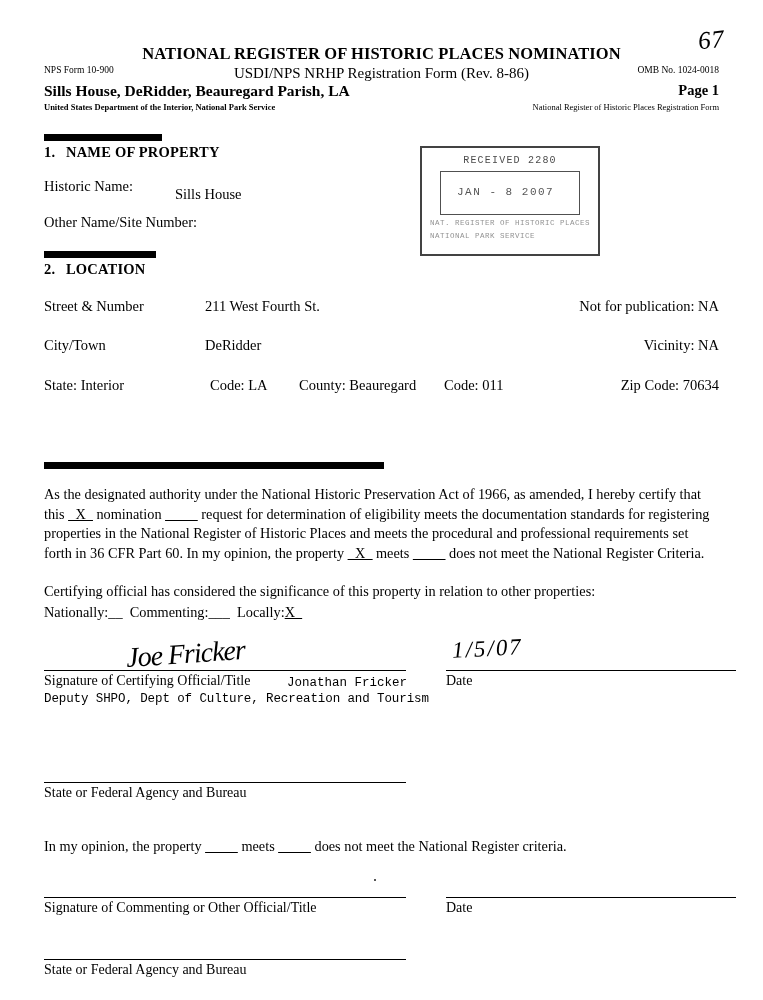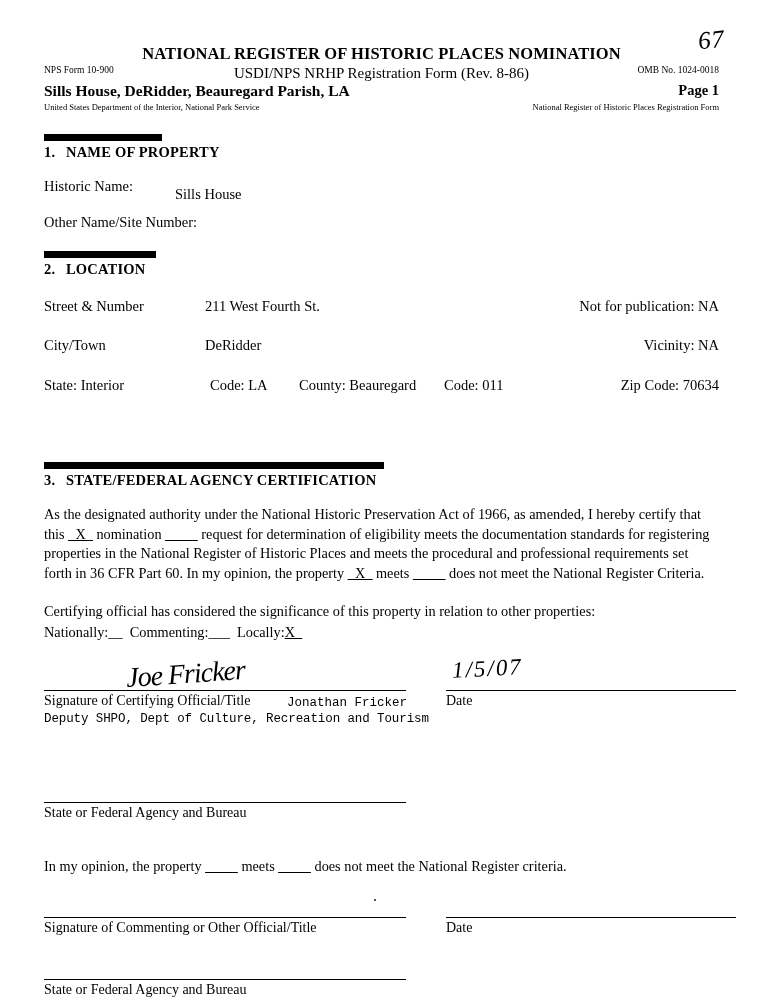--- a/index.html
+++ b/index.html
@@ -88,20 +88,21 @@
   .hdr-row3 {
     position: relative;
     height: 14px;
     margin-top: 1px;
   }
   .hdr-dept {
     position: absolute;
     left: 0;
     top: 0;
     font-size: 8.5px;
+    font-weight: bold;
   }
   .hdr-nrhp {
     position: absolute;
     right: 0;
     top: 0;
     font-size: 8.5px;
   }
 
   
   .sec {
@@ -376,20 +377,28 @@
   <div class="field-row">
     <span class="f-label">Historic Name:</span>
     <span class="f-val-1">Sills House</span>
   </div>
 
   <div class="field-row">
     <span class="f-label">Other Name/Site Number:</span>
     <span class="f-val-2"></span>
   </div>
 
+  <div class="stamp">
+    <div class="stamp-rec">RECEIVED 2280</div>
+    <div class="stamp-inner">
+      <span class="stamp-date">JAN - 8 2007</span>
+    </div>
+    <div class="stamp-foot">NAT. REGISTER OF HISTORIC PLACES</div>
+    <div class="stamp-foot">NATIONAL PARK SERVICE</div>
+  </div>
 
   <div class="sec">
     <div class="sec-bar bar-w2"></div>
     <div class="sec-title">
       <span class="sec-num">2.</span><span>LOCATION</span>
     </div>
   </div>
 
   <div class="loc-row">
     <span class="loc-a">Street &amp; Number</span>
@@ -406,23 +415,20 @@
   <div class="state-row">
     <span class="sr-state">State: Interior</span>
     <span class="sr-code">Code:  LA</span>
     <span class="sr-county">County: Beauregard</span>
     <span class="sr-ccode">Code: 011</span>
     <span class="sr-zip">Zip Code:  70634</span>
   </div>
 
   <div class="sec" style="margin-top:66px;">
     <div class="sec-bar bar-w3"></div>
-    <div class="sec-title">
-      <span class="sec-num">3.</span><span>STATE/FEDERAL AGENCY CERTIFICATION</span>
-    </div>
   </div>
 
   <div class="para">
     <span>As the designated authority under the National Historic Preservation Act of 1966, as amended, I hereby certify that this </span><span class="u">_X_</span><span> nomination </span><span class="blank">____</span><span> request for determination of eligibility meets the documentation standards for registering properties in the National Register of Historic Places and meets the procedural and professional requirements set forth in 36 CFR Part 60.  In my opinion, the property </span><span class="u">_X_</span><span> meets </span><span class="blank">____</span><span> does not meet the National Register Criteria.</span>
   </div>
 
   <div class="para2">
     <div>Certifying official has considered the significance of this property in relation to other properties:</div>
     <div>
       <span>Nationally:__</span>&nbsp;

